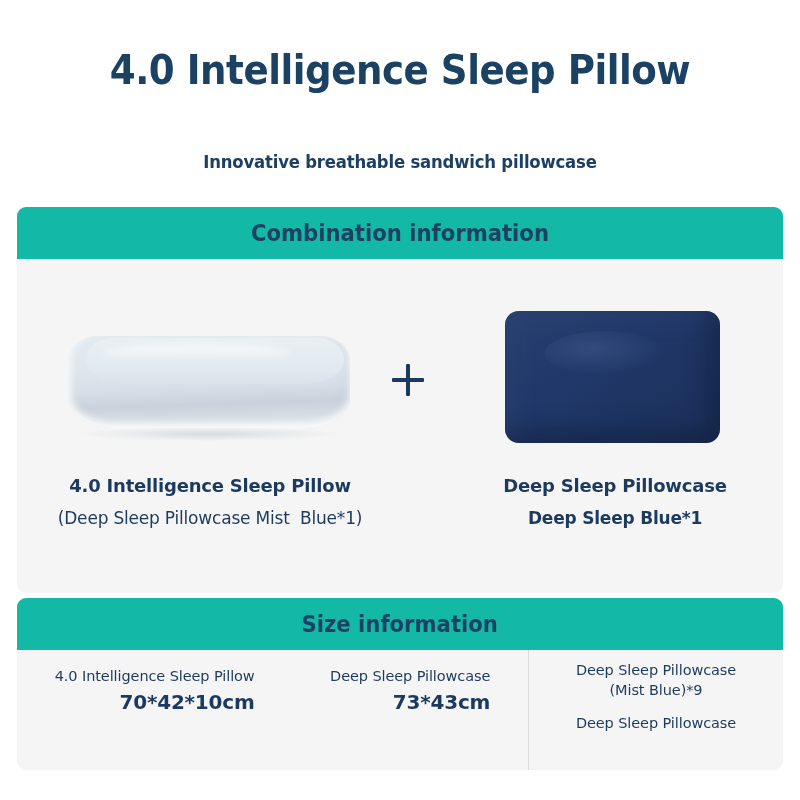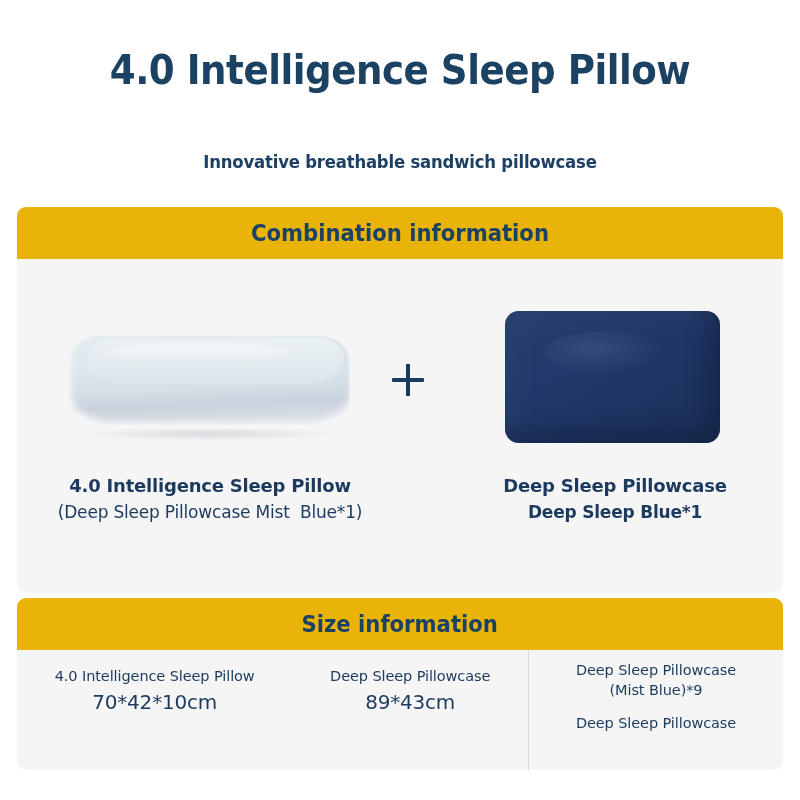--- a/index.html
+++ b/index.html
@@ -55,21 +55,21 @@
     width: 766px;
     background: #f5f5f5;
     border-radius: 9px;
     overflow: hidden;
   }
   #card-combination { top: 207px; height: 386px; }
   #card-details     { top: 598px; height: 172px; }
 
   .card-band {
     height: 52px;
-    background: #eab308;
+    background: #14b8a6;
     display: flex;
     align-items: center;
     justify-content: center;
     position: relative;
   }
   .band-title {
     font-size: 23px;
     font-weight: bold;
     color: #1c4263;
     transform: scaleX(0.92);
@@ -215,21 +215,21 @@
     color: #1c3a5e;
     letter-spacing: -0.2px;
     white-space: nowrap;
   }
   .label-line-2 {
     font-size: 17px;
     font-weight: normal;
     color: #1c3a5e;
     letter-spacing: -0.2px;
     white-space: pre;
-    margin-top: 1px;
+    margin-top: 7px;
   }
   .label-line-2.bold { font-weight: bold; }
 
   
   .details-body {
     position: relative;
     height: 120px;
     display: flex;
   }
   .details-left {
@@ -255,25 +255,26 @@
   .size-item { text-align: center; }
   .size-name {
     font-size: 14.5px;
     font-weight: normal;
     color: #1c3a5e;
     letter-spacing: -0.1px;
     white-space: nowrap;
   }
   .size-value {
     font-size: 20px;
-    font-weight: normal;
+    font-weight: bold;
     color: #1c3a5e;
     margin-top: 6px;
     letter-spacing: -0.2px;
     white-space: nowrap;
+    text-align: right;
   }
   .qty-item {
     font-size: 14.5px;
     line-height: 1.38;
     color: #1c3a5e;
     letter-spacing: -0.1px;
     white-space: nowrap;
   }
   .qty-item + .qty-item { margin-top: 13px; }
 </style>
@@ -331,21 +332,21 @@
 
     <div class="details-left">
 
       <div class="size-item">
         <div class="size-name">4.0 Intelligence Sleep Pillow</div>
         <div class="size-value">70*42*10cm</div>
       </div>
 
       <div class="size-item">
         <div class="size-name">Deep Sleep Pillowcase</div>
-        <div class="size-value">89*43cm</div>
+        <div class="size-value">73*43cm</div>
       </div>
     </div>
 
     <div class="details-divider"></div>
 
     <div class="details-right">
 
       <div class="qty-item">
         <div>Deep Sleep Pillowcase</div>
         <div>(Mist Blue)*9</div>

